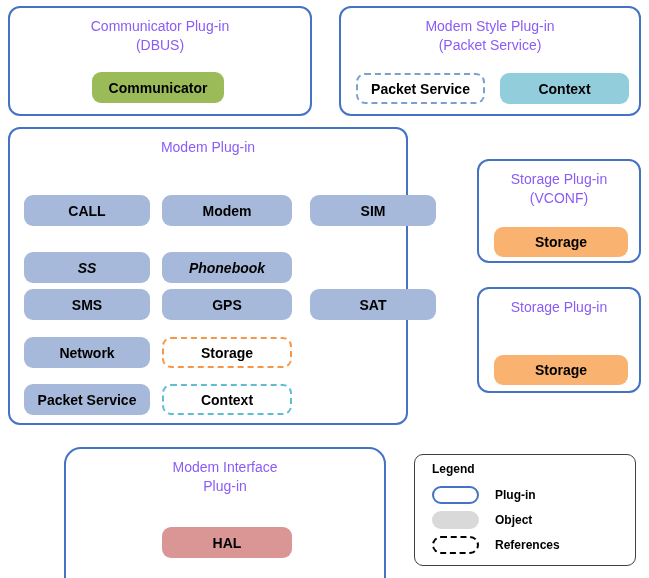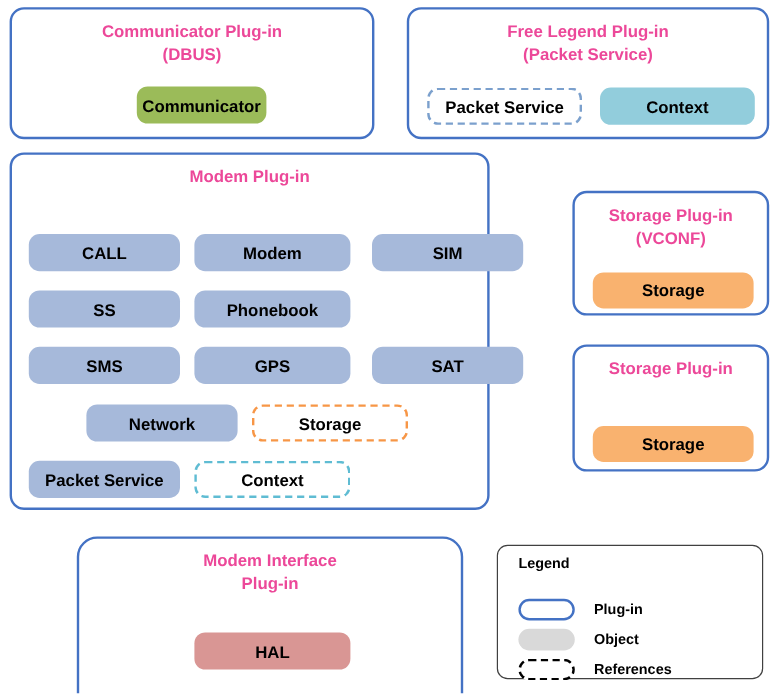--- a/index.html
+++ b/index.html
@@ -21,23 +21,23 @@
     border: 2.5px solid var(--plugin-border, #4472C4);
     border-radius: 12px;
     box-sizing: border-box;
   }
   .box-title {
     position: absolute;
     top: 9px;
     left: 0;
     right: 0;
     text-align: center;
-    font-weight: bold;
+    font-weight: normal;
     font-size: 14px;
-    color: #ec4899;
+    color: #8b5cf6;
     line-height: 1.35;
   }
   .obj {
     position: absolute;
     display: flex;
     align-items: center;
     justify-content: center;
     font-weight: bold;
     font-size: 14px;
     color: #000;
@@ -55,54 +55,54 @@
 
   
   #box-communicator    { left: 8px;   top: 6px;   width: 304px; height: 110px; }
   #box-freestyle       { left: 339px; top: 6px;   width: 302px; height: 110px; }
   #box-modem           { left: 8px;   top: 127px; width: 400px; height: 298px; padding-left: 44px; }
   #box-storage-vconf   { left: 477px; top: 159px; width: 164px; height: 104px; }
   #box-storage-db      { left: 477px; top: 287px; width: 164px; height: 106px; }
   #box-modem-interface { left: 64px;  top: 447px; width: 322px; height: 151px; border-radius: 17px; }
 
   
-  #obj-communicator { left: 104px;  top: 64px; width: 108px; height: 31px; }
+  #obj-communicator { left: 82px;  top: 64px; width: 132px; height: 31px; }
   #obj-packet-ref   { left: 15px;  top: 65px; width: 129px; height: 31px; }
   #obj-context      { left: 159px; top: 65px; width: 129px; height: 31px; }
   #obj-storage-v    { left: 15px;  top: 66px; width: 134px; height: 30px; }
   #obj-storage-d    { left: 15px;  top: 66px; width: 134px; height: 30px; }
   #obj-hal          { left: 96px;  top: 78px; width: 130px; height: 31px; }
 
   
   .cell { position: absolute; height: 31px; }
   .c1 { left: 14px;  width: 126px; }
   .c2 { left: 152px; width: 130px; }
   .c3 { left: 300px; width: 126px; }
   .r1 { top: 66px; }
-  .r2 { top: 113px; }
+  .r2 { top: 123px; font-style: italic; }
   .r3 { top: 160px; }
-  .r4 { top: 208px; margin-left: 48px; }
+  .r4 { top: 208px; }
   .r5 { top: 255px; }
 
   
   #legend-box {
     position: absolute;
     left: 414px; top: 454px;
     width: 222px; height: 112px;
     border: 1.5px solid #404040;
     border-radius: 9px;
     box-sizing: border-box;
     background: #fff;
     padding: 7px 0 0 17px;
   }
   .legend-title {
     font-weight: bold;
     font-size: 12px;
     color: #000;
-    margin-bottom: 19px;
+    margin-bottom: 6px;
   }
   .legend-row {
     display: flex;
     align-items: center;
     height: 25px;
   }
   .legend-shape {
     width: 47px;
     height: 18px;
     border-radius: 9px;
@@ -127,21 +127,21 @@
   <div class="plugin-box" id="box-communicator">
     <div class="box-title">
       <div>Communicator Plug-in</div>
       <div>(DBUS)</div>
     </div>
     <div class="obj green" id="obj-communicator">Communicator</div>
   </div>
 
   <div class="plugin-box" id="box-freestyle">
     <div class="box-title">
-      <div>Free Legend Plug-in</div>
+      <div>Modem Style Plug-in</div>
       <div>(Packet Service)</div>
     </div>
     <div class="obj ref-blue" id="obj-packet-ref">Packet Service</div>
     <div class="obj cyan" id="obj-context">Context</div>
   </div>
 
   <div class="plugin-box" id="box-modem">
     <div class="box-title">
       <div>Modem Plug-in</div>
     </div>

